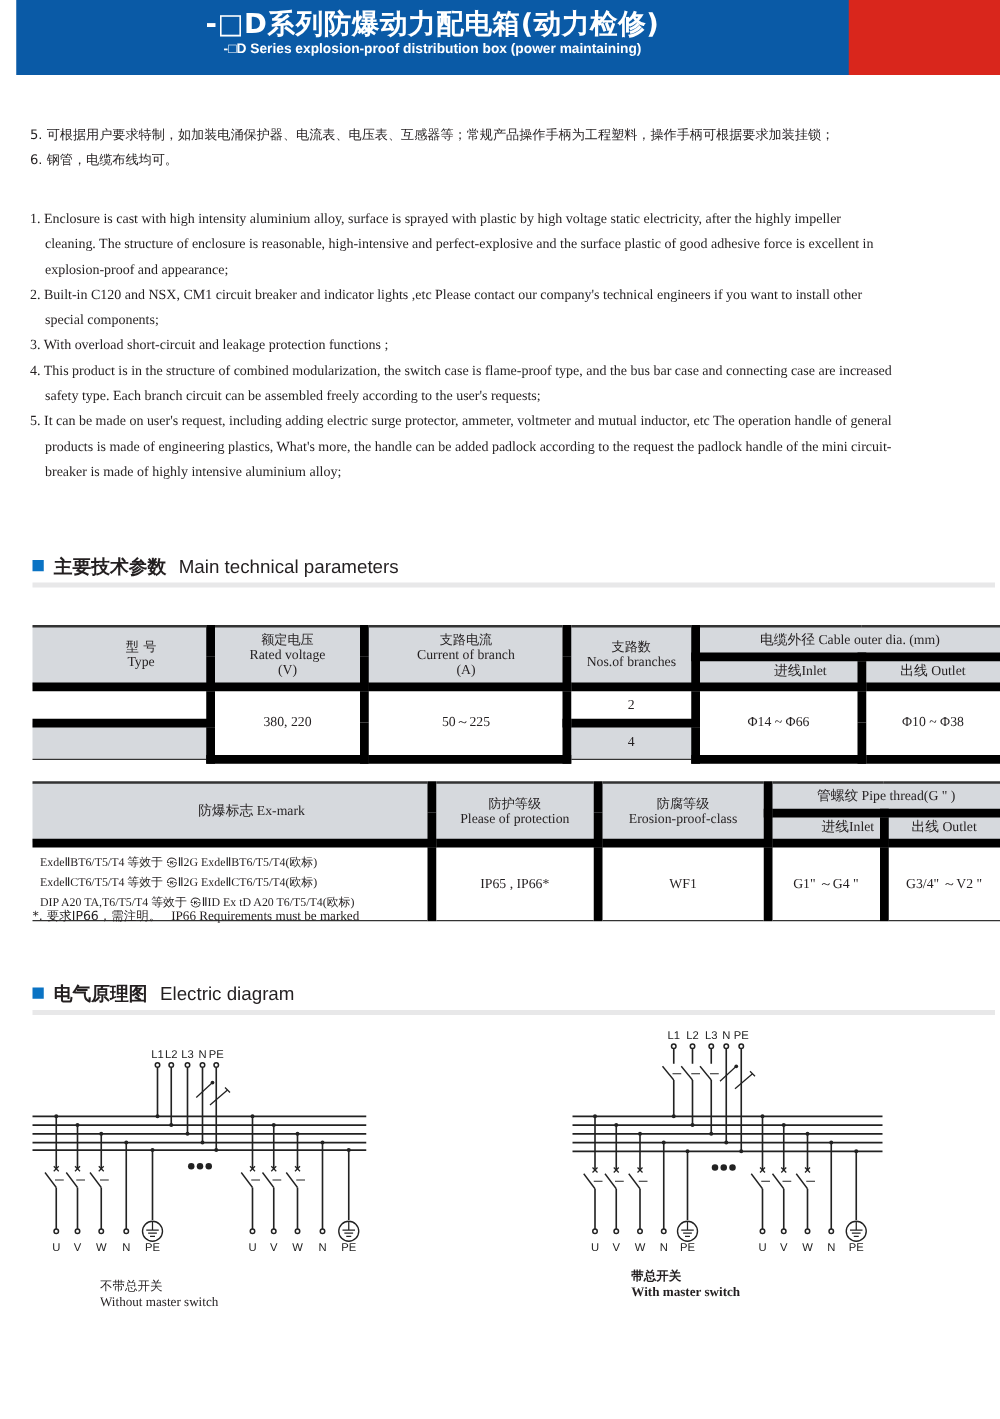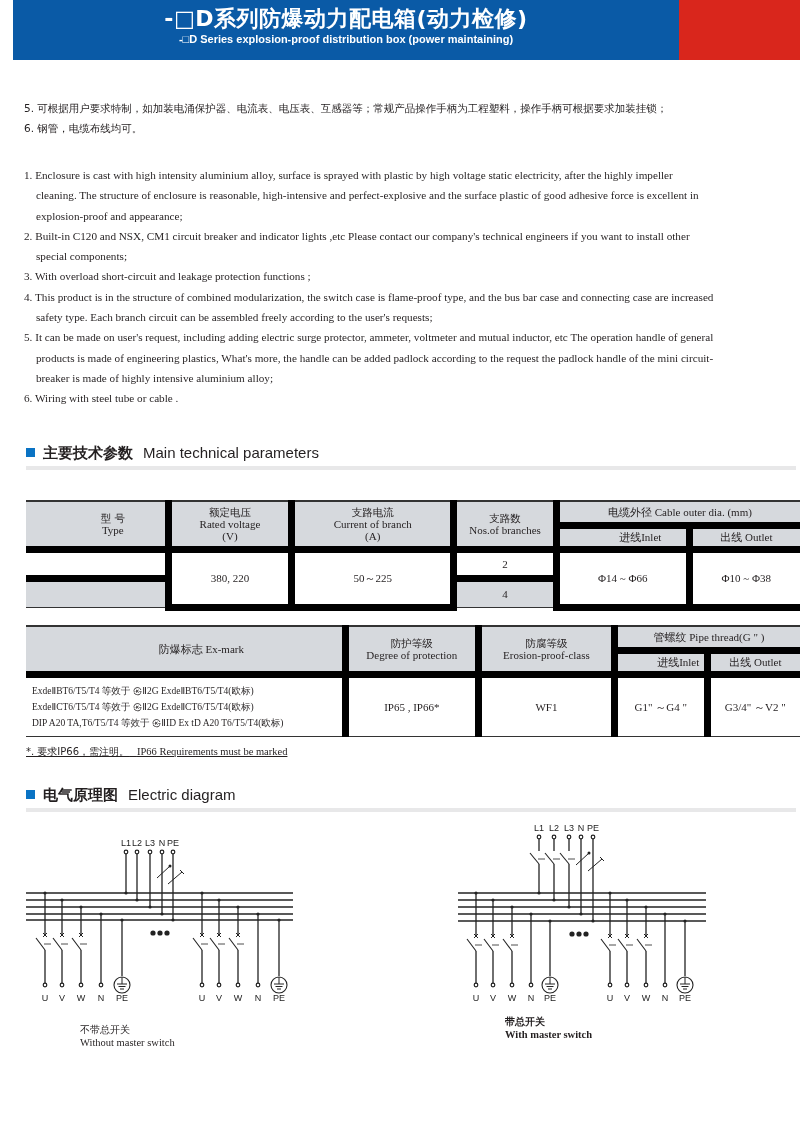--- a/index.html
+++ b/index.html
@@ -17,21 +17,21 @@
   .sec .cn{font-family:"DejaVu Sans",sans-serif;font-weight:bold;margin-right:10px;}
   .sec .rule{position:absolute;left:0;top:22px;width:770px;height:4px;background:#e8e8e9;}
   table{border-collapse:collapse;position:absolute;font-family:"Liberation Serif",serif;font-size:11px;text-align:center;}
   table td{border:7px solid #000000;padding:0;line-height:12px;}
   table tr:first-child td{border-top:2px solid #333;}
   table tr:last-child td{border-bottom:1.5px solid #333;}
   table td:first-child{border-left:none;padding-left:35px;}
   table td:last-child{border-right:none;}
   .hd{background:#d6d9dd;}
   .cnf{font-family:"DejaVu Sans",sans-serif;font-size:10.5px;}
-  .note{position:absolute;left:26px;top:745px;font-size:10.5px;text-decoration:underline;}
+  .note{position:absolute;left:26px;top:726px;font-size:10.5px;}
   .note .cnf{font-size:10px;}
   .diag{position:absolute;}
   .cap{position:absolute;text-align:left;font-size:10.5px;line-height:13px;}
   .cap .cnf{font-size:10px;}
   svg text{font-family:"Liberation Sans",sans-serif;font-size:9px;fill:#222;}
 </style>
 </head>
 <body>
 
 <div class="banner">
@@ -44,21 +44,20 @@
   <p>5. 可根据用户要求特制，如加装电涌保护器、电流表、电压表、互感器等；常规产品操作手柄为工程塑料，操作手柄可根据要求加装挂锁；</p>
   <p>6. 钢管，电缆布线均可。</p>
 </div>
 
 <div class="en-list">
   <p>1. Enclosure is cast with high intensity aluminium alloy, surface is sprayed with plastic by high  voltage static electricity, after the highly impeller cleaning. The structure of enclosure is reasonable, high-intensive and perfect-explosive and the surface plastic of good adhesive force is excellent in explosion-proof and appearance;</p>
   <p>2. Built-in C120 and NSX, CM1 circuit breaker and indicator lights ,etc Please contact our company's technical engineers if you want to install other special components;</p>
   <p>3. With overload short-circuit and leakage protection functions ;</p>
   <p>4. This product is in the structure of combined modularization, the switch case is flame-proof type, and the bus bar  case and connecting case are increased safety type. Each branch circuit can be assembled freely according to the user's requests;</p>
   <p>5. It can be made on user's request, including adding electric surge protector, ammeter, voltmeter and mutual inductor, etc The operation handle of general products is made of engineering plastics, What's more, the handle can be added padlock according to the request the padlock handle of the mini circuit-breaker is made of highly intensive aluminium alloy;</p>
-  <p>6. Wiring with steel tube or cable .</p>
 </div>
 
 <div class="sec" style="top:444px;text-align:center;">
   <span class="sq"></span><span class="cn">主要技术参数</span><span>Main technical parameters</span>
   <div class="rule"></div>
 </div>
 
 <table style="left:26px;top:500px;width:774px;">
   <colgroup>
       <col style="width:122px">
@@ -115,21 +114,21 @@
       <col style="width:115px">
       <col style="width:117px">
       <col style="width:80px">
       <col style="width:80px">
     </colgroup>
   <tbody>
       <tr style="height:24px;">
     <td class="hd" rowspan="2">防爆标志 Ex-mark</td>
     <td class="hd" rowspan="2">
           <div class="cnf">防护等级</div>
-          <div>Degree of protection</div>
+          <div>Please of protection</div>
         </td>
     <td class="hd" rowspan="2">
           <div class="cnf">防腐等级</div>
           <div>Erosion-proof-class</div>
         </td>
     <td class="hd" colspan="2">管螺纹  Pipe thread(G " )</td>
   </tr>
   <tr style="height:24px;">
     <td class="hd">进线Inlet</td>
     <td class="hd">出线 Outlet</td>

